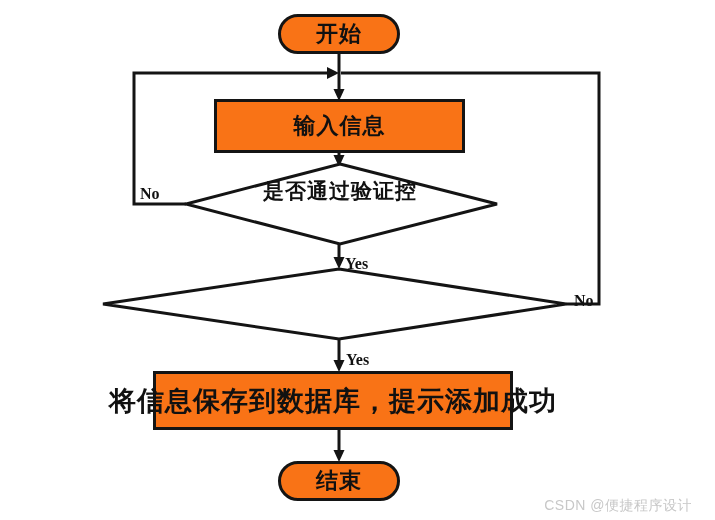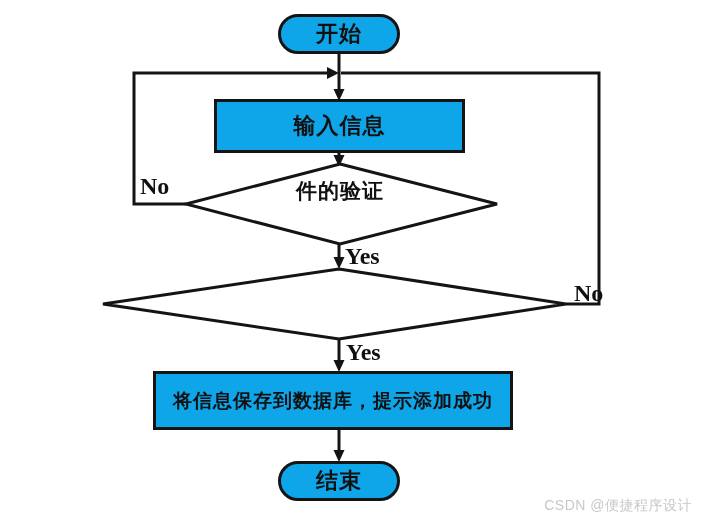--- a/index.html
+++ b/index.html
@@ -18,21 +18,21 @@
   }
   .lines {
     position: absolute;
     left: 0;
     top: 0;
   }
   .node {
     position: absolute;
     box-sizing: border-box;
     border: 3px solid #141414;
-    background: #0ea5e9;
+    background: #f97316;
     display: flex;
     align-items: center;
     justify-content: center;
     font-weight: 700;
     font-size: 22px;
     letter-spacing: 1px;
     white-space: nowrap;
   }
   .stadium { border-radius: 21px; }
   .dlabel {
@@ -40,22 +40,23 @@
     text-align: center;
     font-weight: 700;
     font-size: 21px;
     line-height: 27px;
     letter-spacing: 1px;
   }
   .elabel {
     position: absolute;
     font-family: "Liberation Serif", serif;
     font-weight: 700;
-    font-size: 24px;
+    font-size: 16px;
     line-height: 20px;
+    margin-top: 8px;
   }
   .watermark {
     position: absolute;
     right: 23px;
     bottom: 5px;
     font-size: 14px;
     color: #c8c8c8;
     letter-spacing: 0.5px;
   }
 </style>
@@ -93,25 +94,25 @@
 
   <div class="node stadium" style="left:278px; top:14px; width:122px; height:40px;">
     <span>开始</span>
   </div>
 
   <div class="node" style="left:214px; top:99px; width:251px; height:54px;">
     <span>输入信息</span>
   </div>
 
   <div class="dlabel" style="left:224px; top:177px; width:232px;">
-    <div>件的验证</div>
+    <div>是否通过验证控</div>
   </div>
 
 
-  <div class="node" style="left:153px; top:371px; width:360px; height:59px; font-size:19px;">
+  <div class="node" style="left:153px; top:371px; width:360px; height:59px; font-size:27px;">
     <span>将信息保存到数据库，提示添加成功</span>
   </div>
 
   <div class="node stadium" style="left:278px; top:461px; width:122px; height:40px;align-items:center;">
     <span>结束</span>
   </div>
 
   <div class="elabel" style="left:140px; top:176px;">No</div>
   <div class="elabel" style="left:345px; top:246px;">Yes</div>
   <div class="elabel" style="left:574px; top:283px;">No</div>

